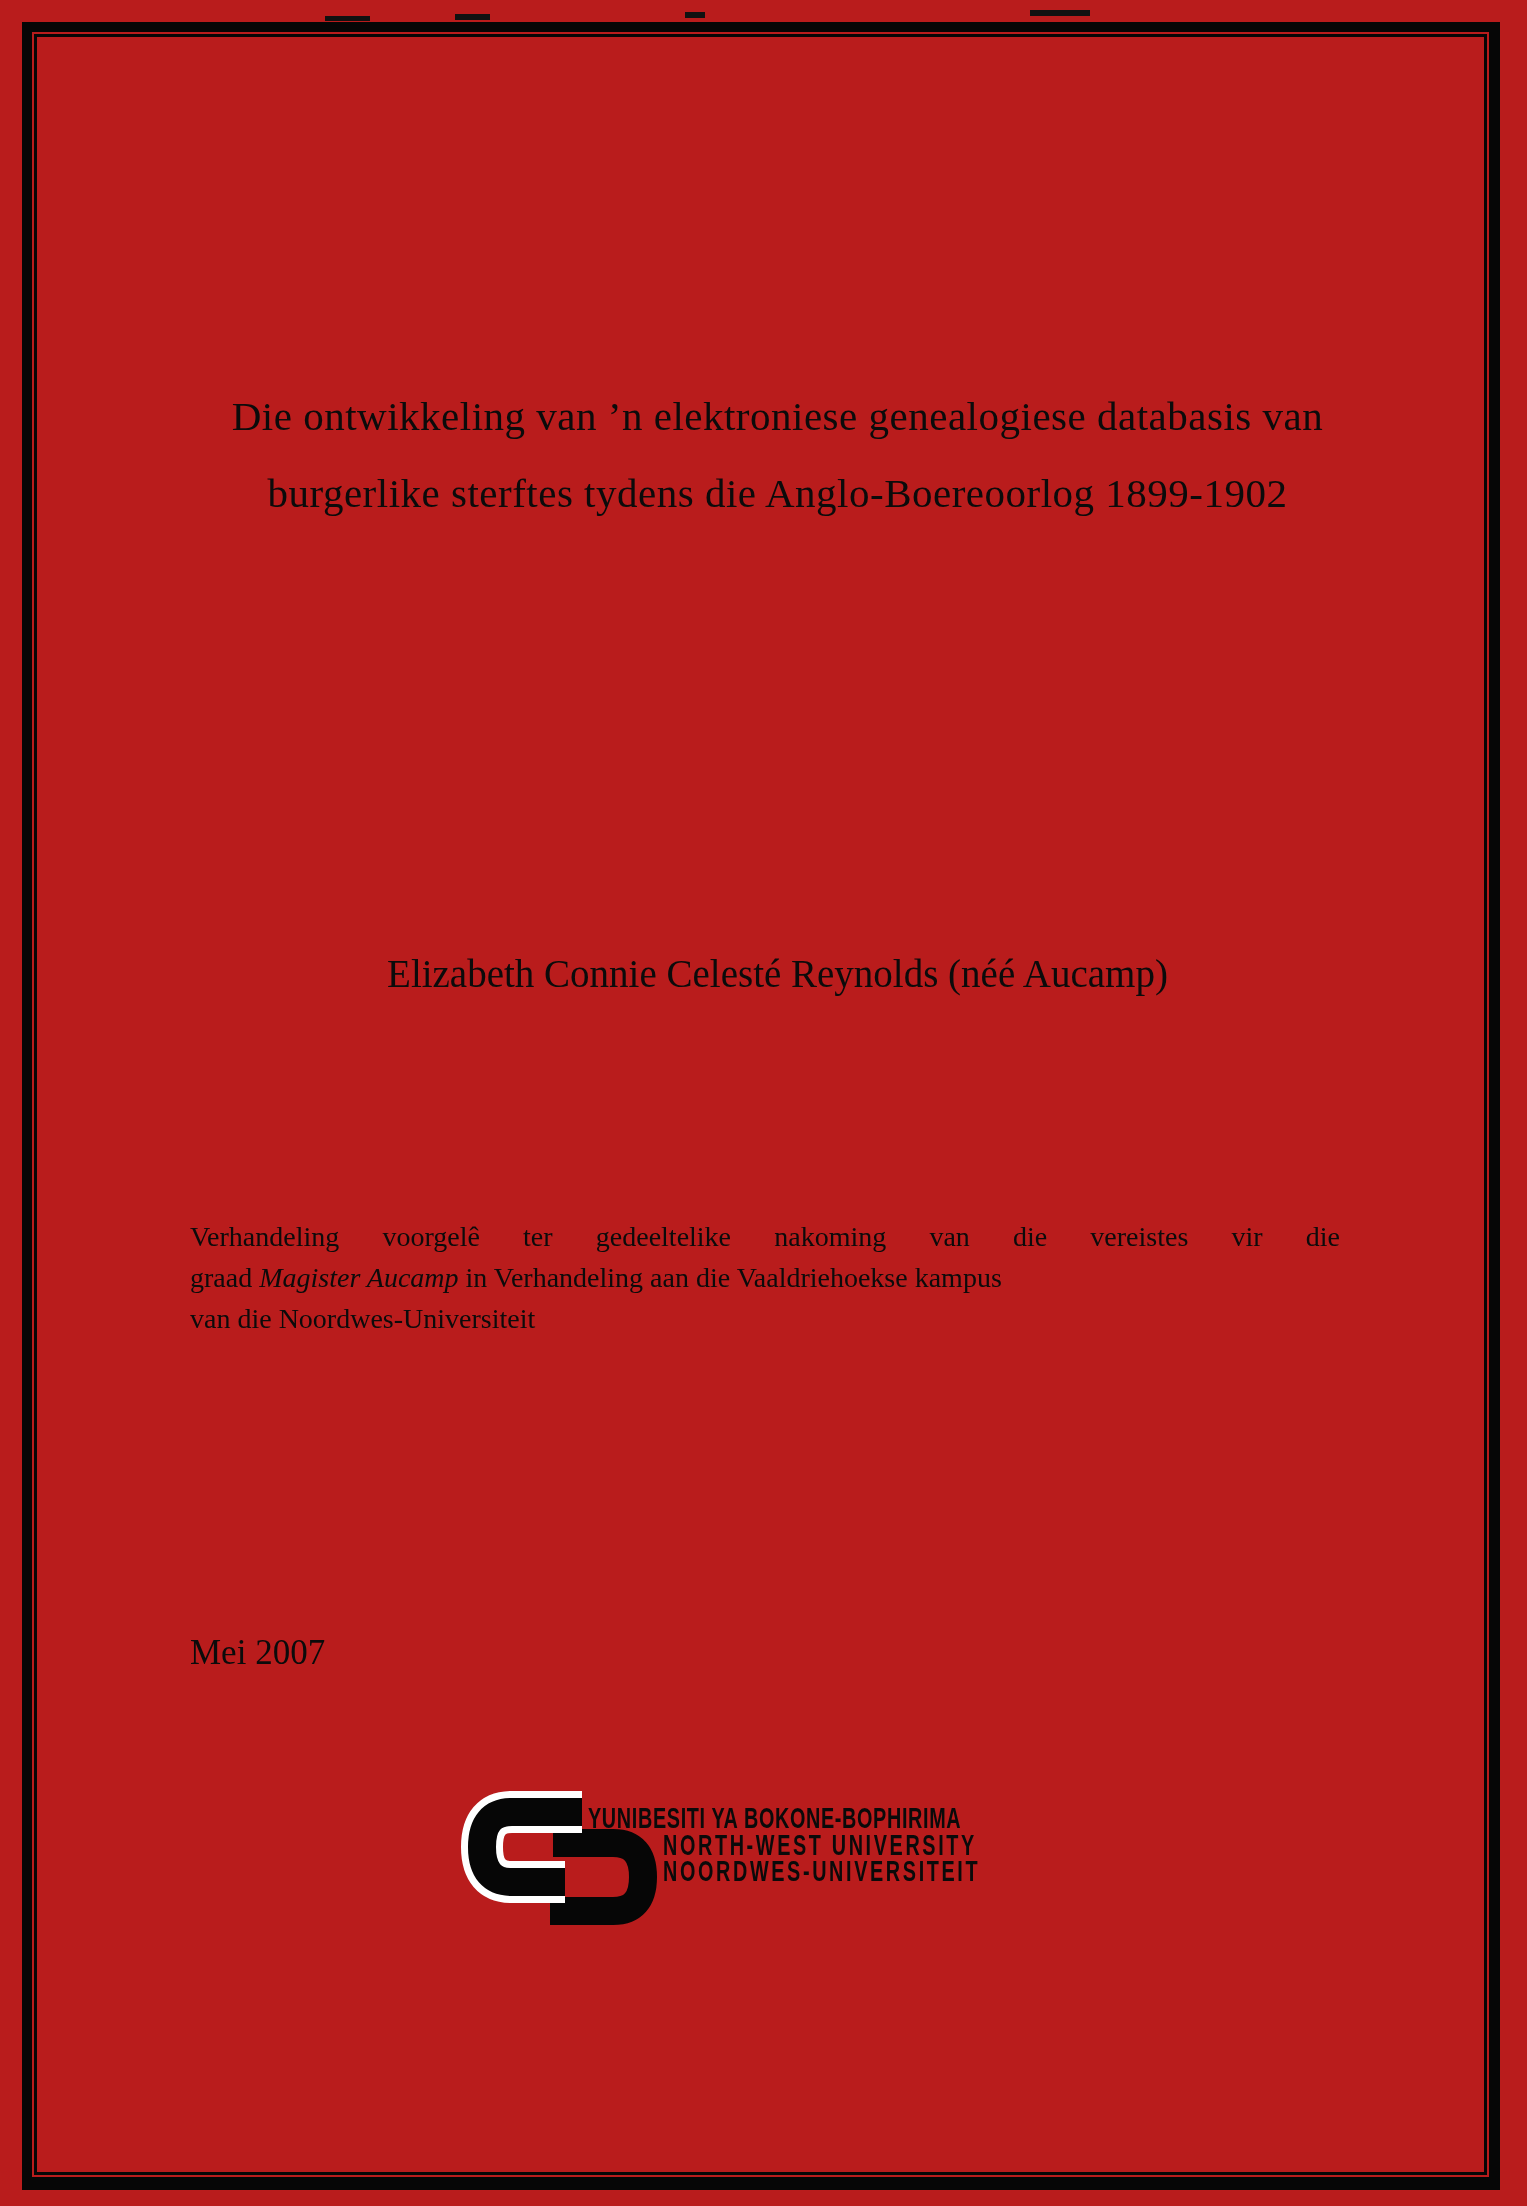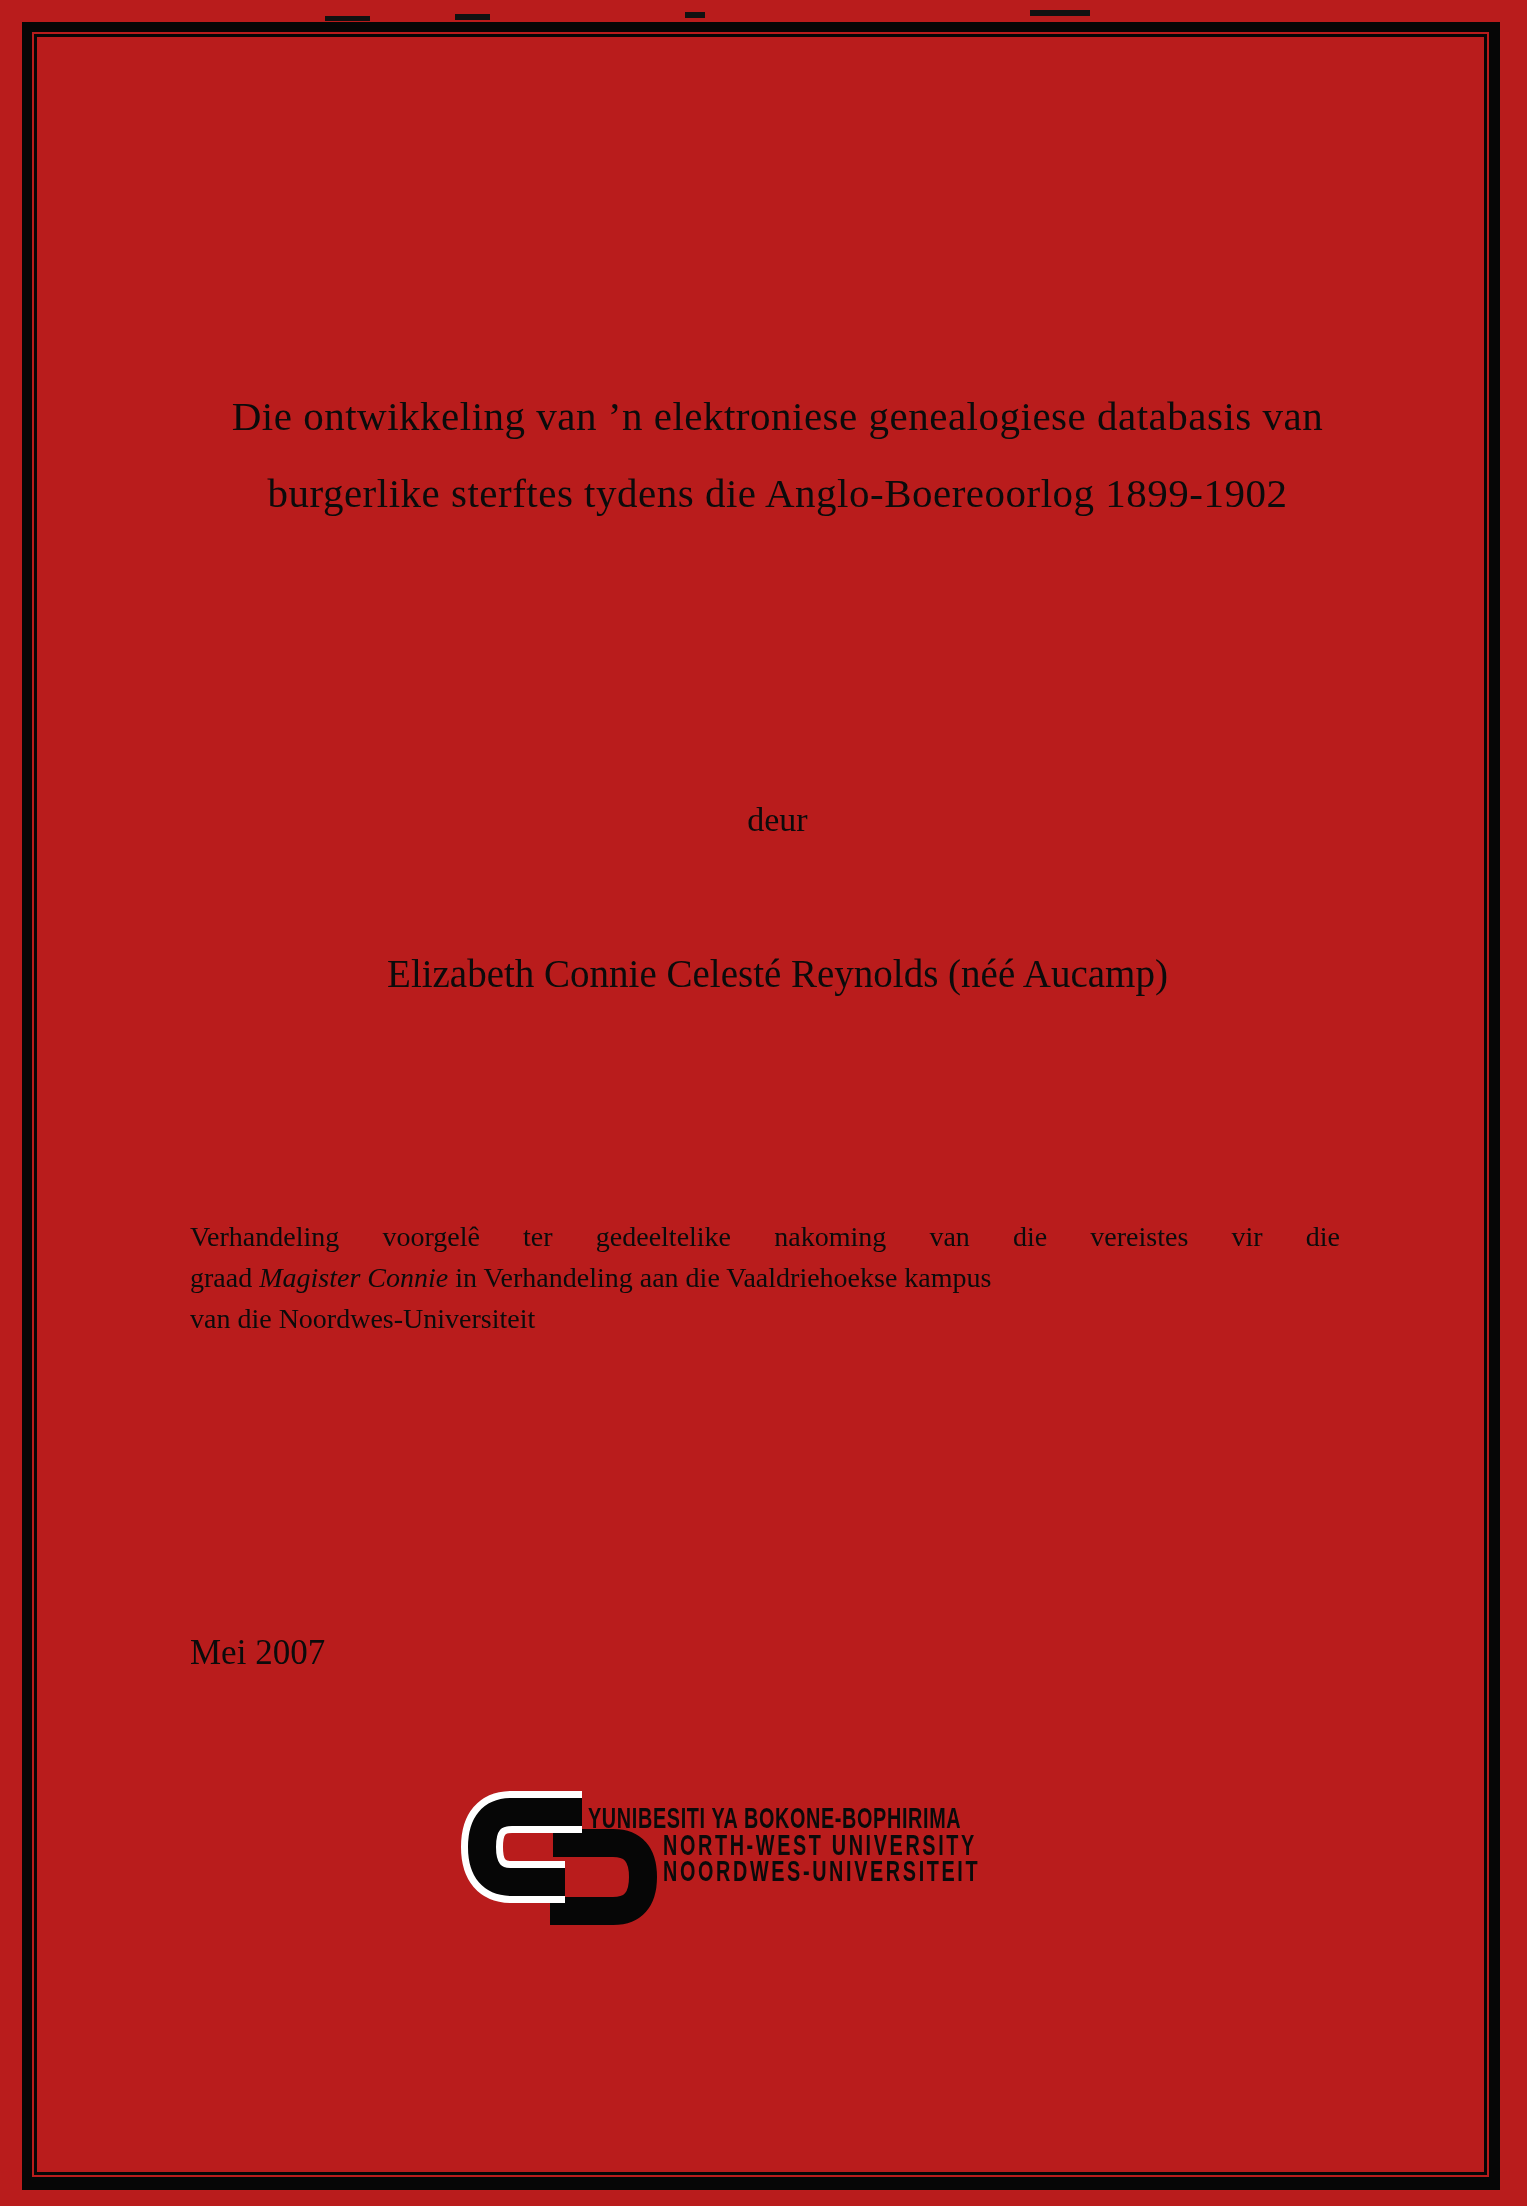--- a/index.html
+++ b/index.html
@@ -62,27 +62,26 @@
 
   <div class="frame-outer">
     <div class="frame-inner"></div>
   </div>
 
   <div class="centered title">
     <div>Die ontwikkeling van ’n elektroniese genealogiese databasis van</div>
     <div>burgerlike sterftes tydens die Anglo-Boereoorlog 1899-1902</div>
   </div>
 
-  <div class="centered byline">deur</div>
 
   <div class="centered author">Elizabeth Connie Celesté Reynolds (néé Aucamp)</div>
 
   <div class="declaration">
     <div class="line-justify">Verhandeling voorgelê ter gedeeltelike nakoming van die vereistes vir die</div>
-    <div><span>graad </span><em>Magister Connie</em><span> in Verhandeling aan die Vaaldriehoekse kampus</span></div>
+    <div><span>graad </span><em>Magister Aucamp</em><span> in Verhandeling aan die Vaaldriehoekse kampus</span></div>
     <div>van die Noordwes-Universiteit</div>
   </div>
 
   <div class="supervisor">
     <div>Mei 2007</div>
   </div>
 
   <svg class="logo-mark" viewBox="0 0 220 150" xmlns="http://www.w3.org/2000/svg" aria-hidden="true">
 
     <path d="M 103 58 H 163 Q 193 58 193 92 Q 193 126 163 126 H 100" fill="none" stroke="#060606" stroke-width="28"></path>

